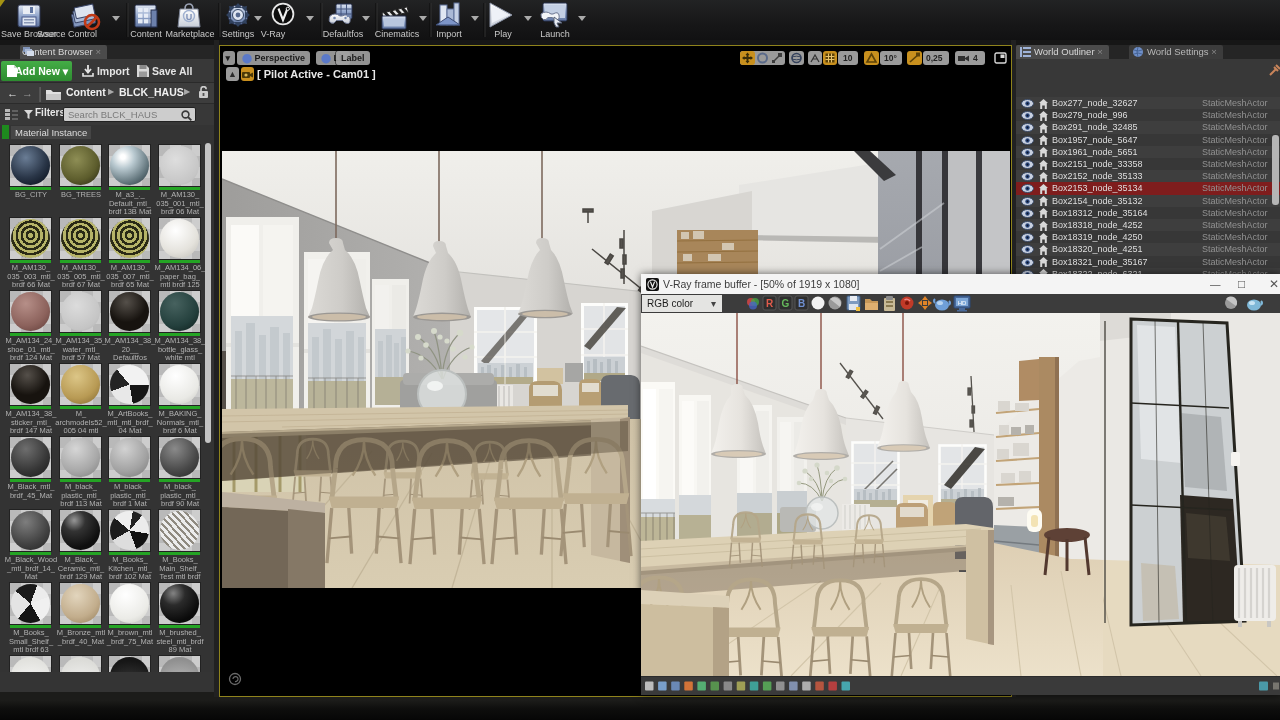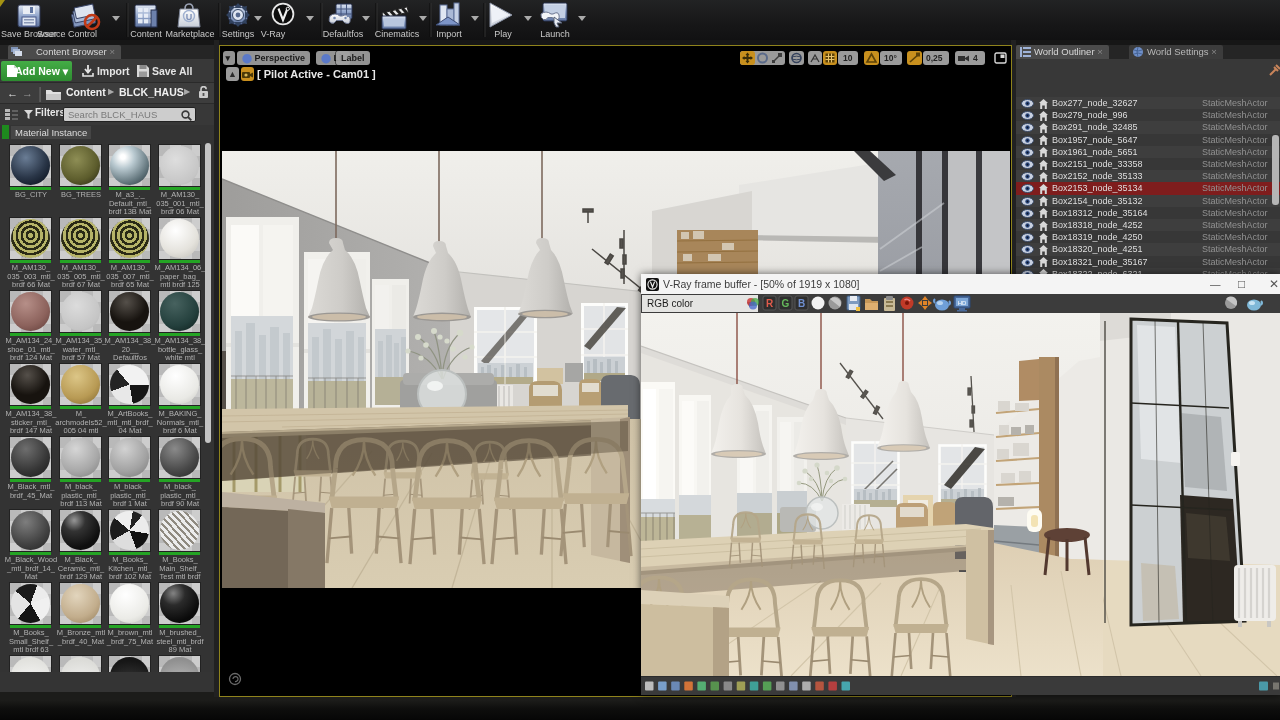--- a/index.html
+++ b/index.html
@@ -41,21 +41,21 @@
 #wosearch{position:absolute;left:3px;top:17px;width:248px;height:15px;background:#d2d2d2;border-radius:2px;color:#858585;font-size:9.5px;line-height:15px;padding:0 4px}
 #wohead{position:absolute;left:0;top:37px;width:264px;height:14px;background:#2c2c2c;color:#e8e8e8;font-size:9.5px;font-weight:bold;line-height:14px}
 .worow{position:absolute;left:0;width:264px;height:13px;font-size:9px;color:#dedede;line-height:13px}
 .worow .typ{position:absolute;left:186px;color:#929292}
 .worow .lbl2{position:absolute;left:36px;white-space:nowrap}
 #woscroll{position:absolute;right:1px;top:90px;width:7px;height:70px;background:#b5b5b5;border-radius:3px}
 
 #vfb{position:absolute;left:641px;top:274px;width:639px;height:421px;background:#3a3a3a;box-shadow:0 0 8px rgba(0,0,0,.6)}
 #vfbtitle{position:absolute;left:0;top:0;width:639px;height:20px;background:#f4f4f4;color:#3c3c3c;font-size:10.5px;line-height:20px}
 #vfbtools{position:absolute;left:0;top:20px;width:639px;height:19px;background:#3c3c3c}
-#rgbcombo{position:absolute;left:1px;top:1px;width:116px;height:17px;background:#e4e4e2;color:#1c1c1c;font-size:10px;line-height:17px;padding-left:5px}
+#rgbcombo{position:absolute;left:1px;top:1px;width:80px;height:17px;background:#e4e4e2;color:#1c1c1c;font-size:10px;line-height:17px;padding-left:5px}
 #vfbimg{position:absolute;left:0;top:39px;width:639px;height:363px;filter:blur(.6px)}
 #vfbfoot{position:absolute;left:0;top:402px;width:639px;height:19px;background:#3a3a3a;border-top:1px solid #2c2c2c}
 
 #bstrip{position:absolute;left:0;top:692px;width:1280px;height:28px;background:linear-gradient(#1c1c1a 0 30%,#0e0e0d 60%,#060606)}
 .gap{position:absolute;top:40px;height:657px;background:#212121}
 </style></head>
 <body>
 <div id="root">
   <div id="bstrip"></div>
   <div class="gap" style="left:214px;width:5px"></div>
@@ -213,21 +213,21 @@
     <div class="lbl" style="left:449px">Import</div>
       <div class="car" style="left:471px"></div>
     <div class="lbl" style="left:503px">Play</div>
       <div class="car" style="left:524px"></div>
     <div class="lbl" style="left:555px">Launch</div>
       <div class="car" style="left:578px"></div>
   </div>
 
   <div id="cb" class="panel">
     <div class="tabrow" style="background:#252525"></div>
-    <div class="tab" style="left:8px;padding-left:28px"><svg width="11" height="10" viewBox="0 0 11 10" style="position:absolute;left:3px;top:2px">
+    <div class="tab" style="left:20px;padding-left:2px"><svg width="11" height="10" viewBox="0 0 11 10" style="position:absolute;left:3px;top:2px">
           <rect x="0" y="0" width="7" height="5" fill="#7f93b8"></rect>
           <rect x="2" y="2" width="7" height="5" fill="#a9b9d4"></rect>
           <rect x="4" y="4" width="7" height="5" fill="#d4dcea"></rect>
         </svg>Content Browser <span style="color:#888">×</span></div>
     <div class="row1"></div>
     <div id="addnew"><svg width="10" height="12" viewBox="0 0 10 12" style="position:absolute;left:6px;top:4px">
           <path d="M0 0 L7 0 L10 3 L10 12 L0 12 Z" fill="#fff"></path>
           <path d="M7 0 L7 3 L10 3 Z" fill="#cfd8cf"></path>
         </svg><span style="margin-left:10px">Add New ▾</span></div>
     <div class="tbtn" style="left:82px"><svg width="12" height="12" viewBox="0 0 12 12" style="vertical-align:-2px">

